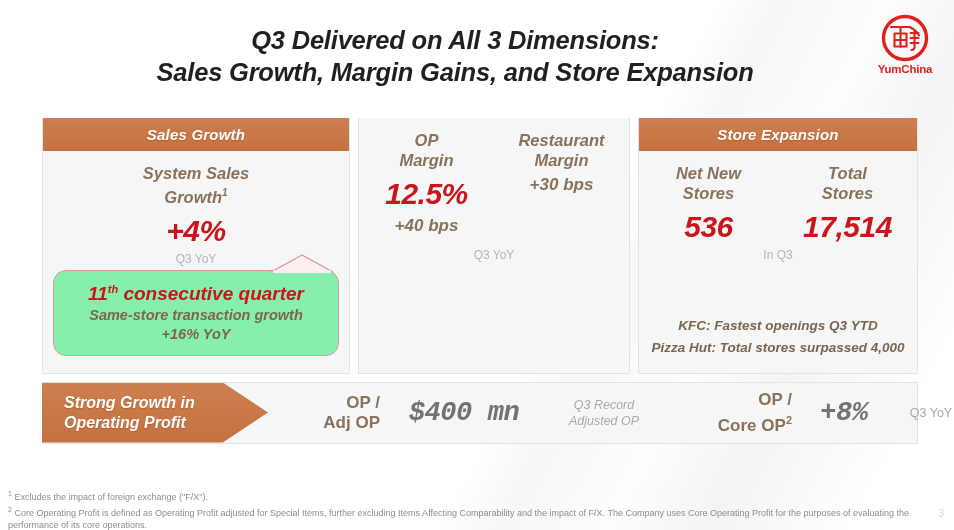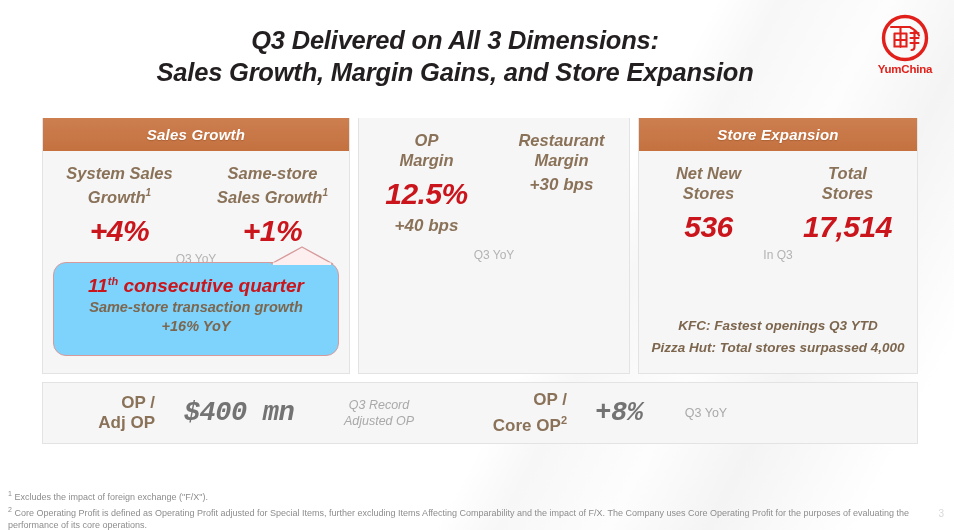--- a/index.html
+++ b/index.html
@@ -159,24 +159,24 @@
   .note-yoy.sales { margin-top: 4px; }
   .note-yoy.margin { margin-top: 12px; }
   .note-yoy.store { margin-top: 4px; }
 
   
   .callout {
     position: absolute;
     left: 10px;
     right: 10px;
     bottom: 17px;
-    background: #7dd3fc;
+    background: #86efac;
     border: 1.4px solid #d79a9b;
     border-radius: 13px;
-    padding: 7px 6px 20px 6px;
+    padding: 7px 6px 12px 6px;
     text-align: center;
     box-sizing: border-box;
     margin-top: 32px;
   }
   .callout-notch {
     position: absolute;
     top: -17px;
     left: 216px;
     width: 0;
     height: 0;
@@ -338,25 +338,20 @@
 
     <div class="panel panel-sales">
       <div class="panel-header">Sales Growth</div>
       <div class="panel-body">
         <div class="metric-row">
           <div class="metric">
             <div class="metric-label"><span>System Sales
 Growth</span><sup>1</sup></div>
             <div class="metric-value">+4%</div>
           </div>
-          <div class="metric">
-            <div class="metric-label"><span>Same-store
-Sales Growth</span><sup>1</sup></div>
-            <div class="metric-value">+1%</div>
-          </div>
         </div>
         <div class="note-yoy sales">Q3 YoY</div>
 
         <div class="callout">
           <div class="callout-notch">
             <svg width="64" height="19" viewBox="0 0 64 19">
               <path d="M1 18 L32 1 L63 18" fill="#fdeeef" stroke="#d79a9b" stroke-width="1.4" stroke-linejoin="round"></path>
               <rect x="3" y="16.5" width="58" height="4" fill="#fdeeef"></rect>
             </svg>
           </div>
@@ -404,20 +399,24 @@
         <div class="note-yoy store">In Q3</div>
         <div class="store-notes">
           <div class="store-note">KFC: Fastest openings Q3 YTD</div>
           <div class="store-note">Pizza Hut: Total stores surpassed 4,000</div>
         </div>
       </div>
     </div>
   </div>
 
   <div class="bottom-bar">
+    <div class="arrow-banner">
+      <div class="arrow-text">Strong Growth in
+Operating Profit</div>
+    </div>
     <div class="bar-items">
       <div class="bar-caption" style="width:92px;">OP /
 Adj OP</div>
       <div class="bar-big" style="width:168px; text-align:center;">$400 mn</div>
       <div class="bar-note" style="width:112px;">Q3 Record
 Adjusted OP</div>
       <div class="bar-caption" style="width:132px;"><span>OP /
 Core OP</span><sup style="font-size:11px;">2</sup></div>
       <div class="bar-big" style="width:104px; text-align:center;">+8%</div>
       <div class="bar-note plain" style="width:70px;">Q3 YoY</div>

